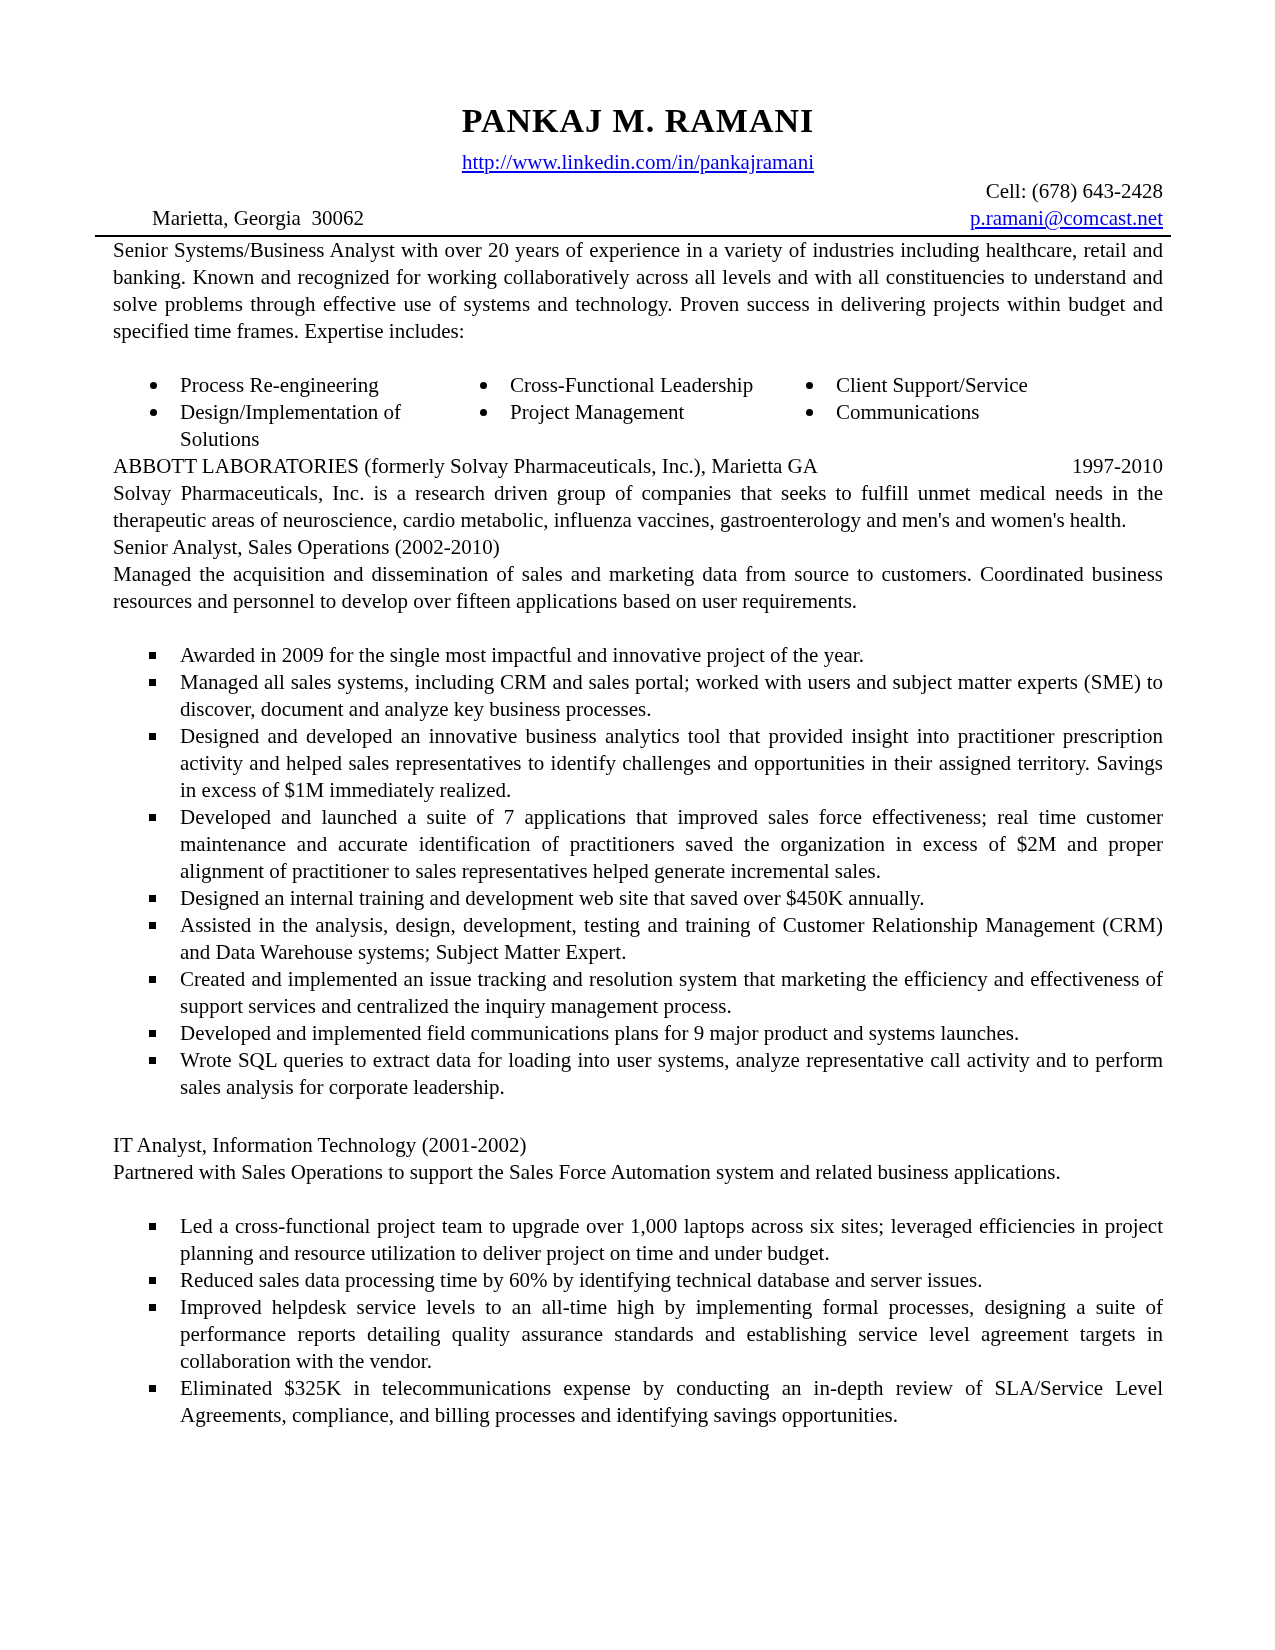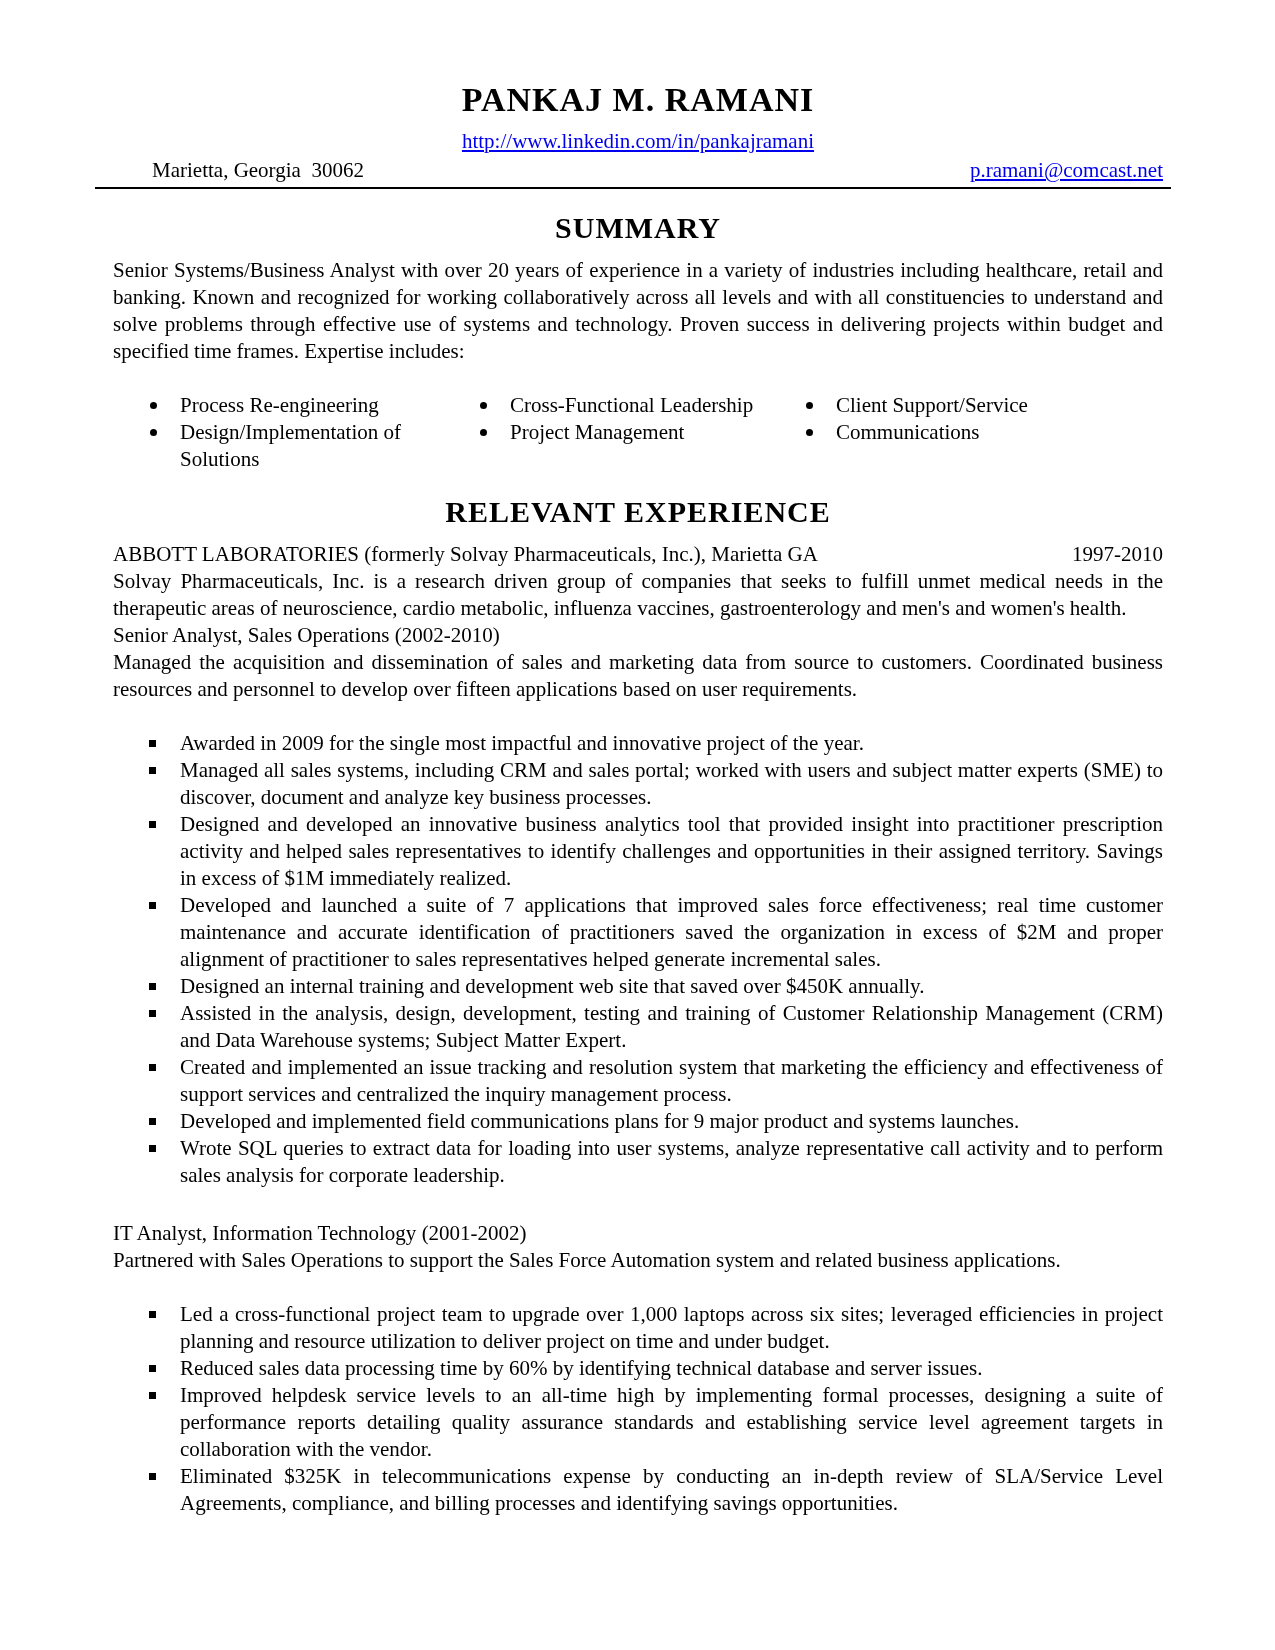--- a/index.html
+++ b/index.html
@@ -11,21 +11,21 @@
     width: 1275px;
     height: 1650px;
     color: #000000;
     font-family: "Liberation Serif", "DejaVu Serif", serif;
     font-size: 21px;
     line-height: 27px;
     position: relative;
     overflow: hidden;
   }
   .page {
-    padding: 80px 112px 0 113px;
+    padding: 101px 112px 0 113px;
   }
   
   .name {
     font-size: 34px;
     line-height: 40px;
     font-weight: bold;
     text-align: center;
     letter-spacing: 1px;
     margin: 0 0 8px 0;
   }
@@ -134,27 +134,27 @@
 </style>
 </head>
 <body style="color: rgb(0, 0, 0); background: rgb(255, 255, 255);">
 
 <div class="page">
 
   <div class="name">PANKAJ M. RAMANI</div>
   <div class="linkedin-row">
     <a class="link">http://www.linkedin.com/in/pankajramani</a>
   </div>
+  <div class="cell-row">Cell: (678) 643-2428</div>
   <div class="loc-row">
     <span class="loc">Marietta, Georgia  30062</span>
     <a class="link">p.ramani@comcast.net</a>
   </div>
   <div class="rule"></div>
 
-  <div class="section-heading">SUMMARY</div>
   <p class="body-par"><span class="bold">Senior Systems/Business Analyst</span><span> with over 20 years of experience in a variety of industries including healthcare, retail and banking.  Known and recognized for working collaboratively across all levels and with all constituencies to understand and solve problems through effective use of systems and technology.  Proven success in delivering projects within budget and specified time frames.  Expertise includes:</span></p>
 
   <div class="exp-cols">
     <div class="exp-col exp-col-1">
       <ul class="dot-list">
         <li>Process Re-engineering</li>
         <li>Design/Implementation of Solutions</li>
       </ul>
     </div>
     <div class="exp-col exp-col-2">
@@ -164,21 +164,20 @@
       </ul>
     </div>
     <div class="exp-col exp-col-3">
       <ul class="dot-list">
         <li>Client Support/Service</li>
         <li>Communications</li>
       </ul>
     </div>
   </div>
 
-  <div class="section-heading">RELEVANT EXPERIENCE</div>
 
   <div class="company-row">
     <span><span class="bold">ABBOTT LABORATORIES (formerly Solvay Pharmaceuticals, Inc.)</span><span>, Marietta GA</span></span>
     <span>1997-2010</span>
   </div>
   <p class="body-par">Solvay Pharmaceuticals, Inc. is a research driven group of companies that seeks to fulfill unmet medical needs in the therapeutic areas of neuroscience, cardio metabolic, influenza vaccines, gastroenterology and men's and women's health.</p>
 
   <p class="role-title"><span class="bold">Senior Analyst, Sales Operations</span><span> (2002-2010)</span></p>
   <p class="body-par">Managed the acquisition and dissemination of sales and marketing data from source to customers.  Coordinated business resources and personnel to develop over fifteen applications based on user requirements.</p>
 

